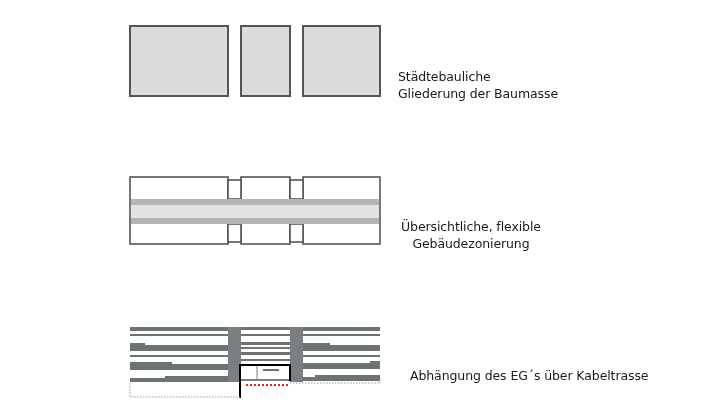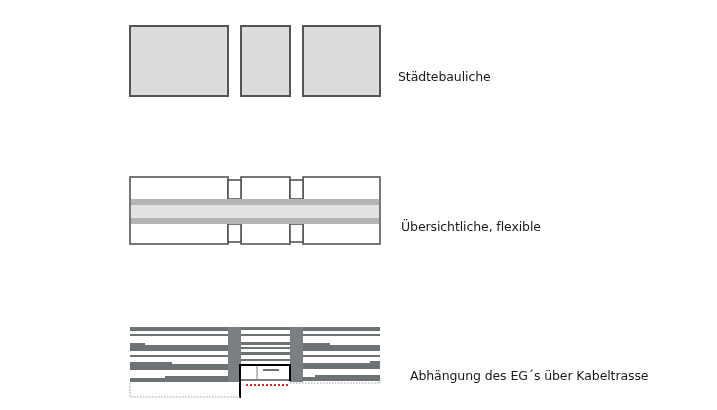--- a/index.html
+++ b/index.html
@@ -94,23 +94,25 @@
 
       <g fill="none" stroke="#9a9a9a" stroke-width="1" stroke-dasharray="1.5,1.5">
         <path d="M130,383 L130,397 L240,397"></path>
         <path d="M290,383 L380,383 L380,378"></path>
       </g>
     </g>
   </svg>
 
   <div class="label" style="left:398px; top:68px;">
     <span>Städtebauliche</span>
+    <span>Gliederung der Baumasse</span>
   </div>
 
   <div class="label" style="left:401px; top:218px;text-align:center;">
     <span>Übersichtliche, flexible</span>
+    <span>Gebäudezonierung</span>
   </div>
 
   <div class="label" style="left:410px; top:367px;">
     <span>Abhängung des EG´s über Kabeltrasse</span>
   </div>
 
 </div>
 
 </body></html>

